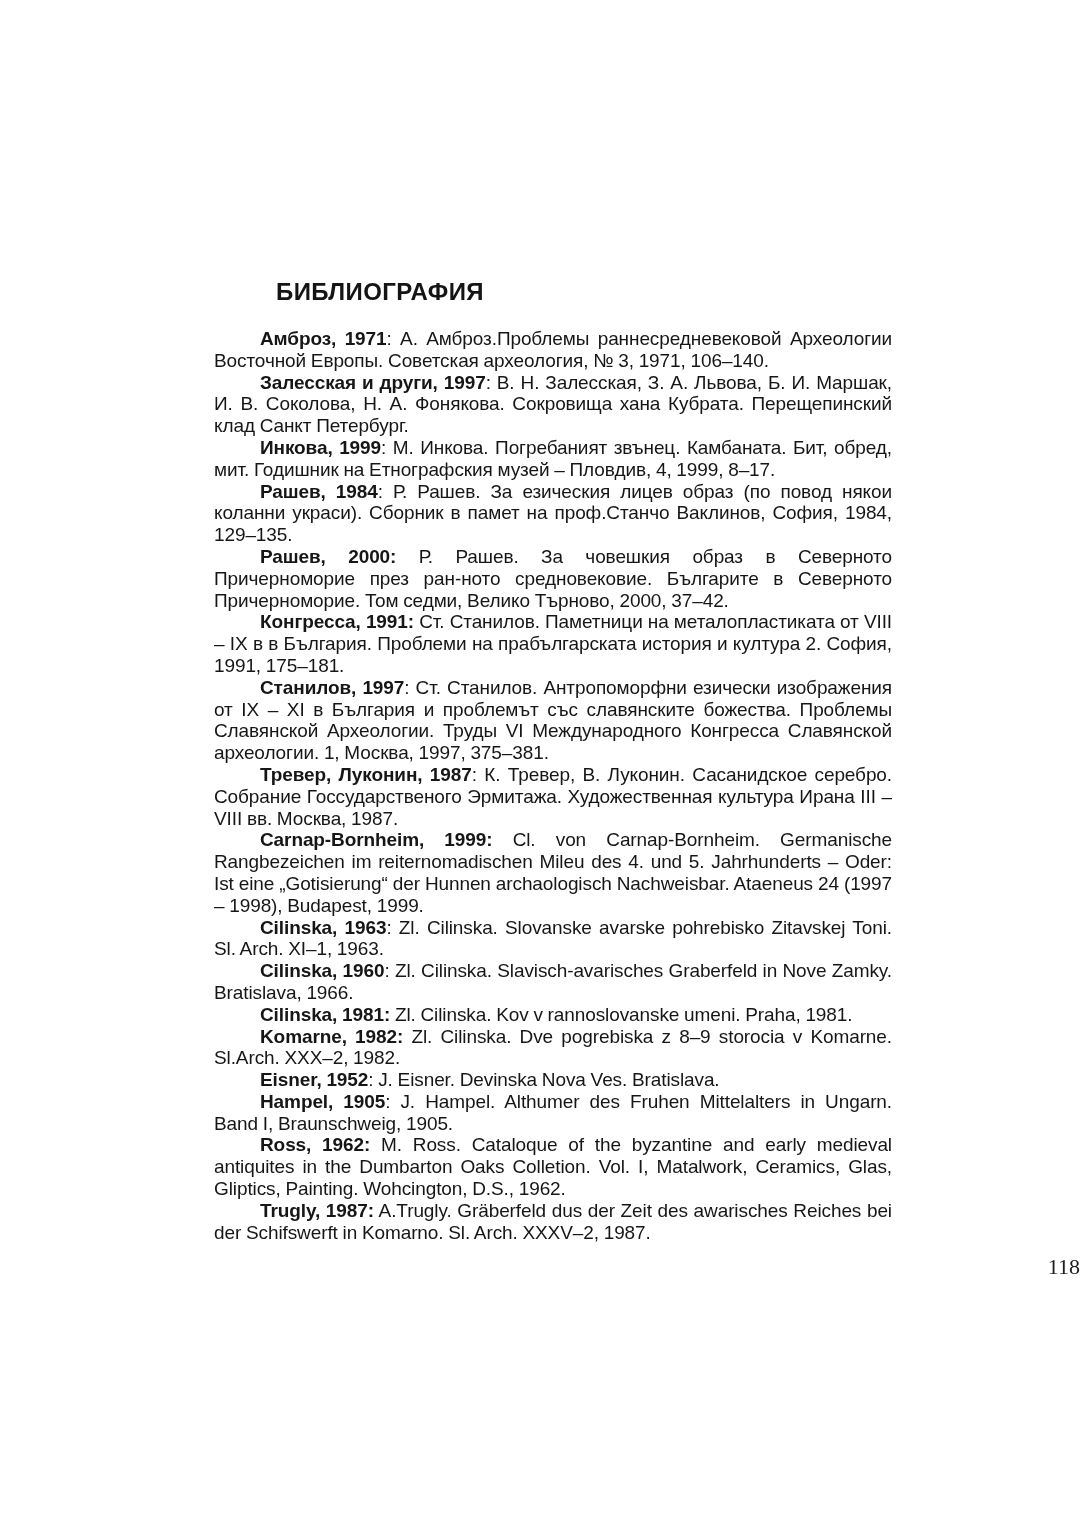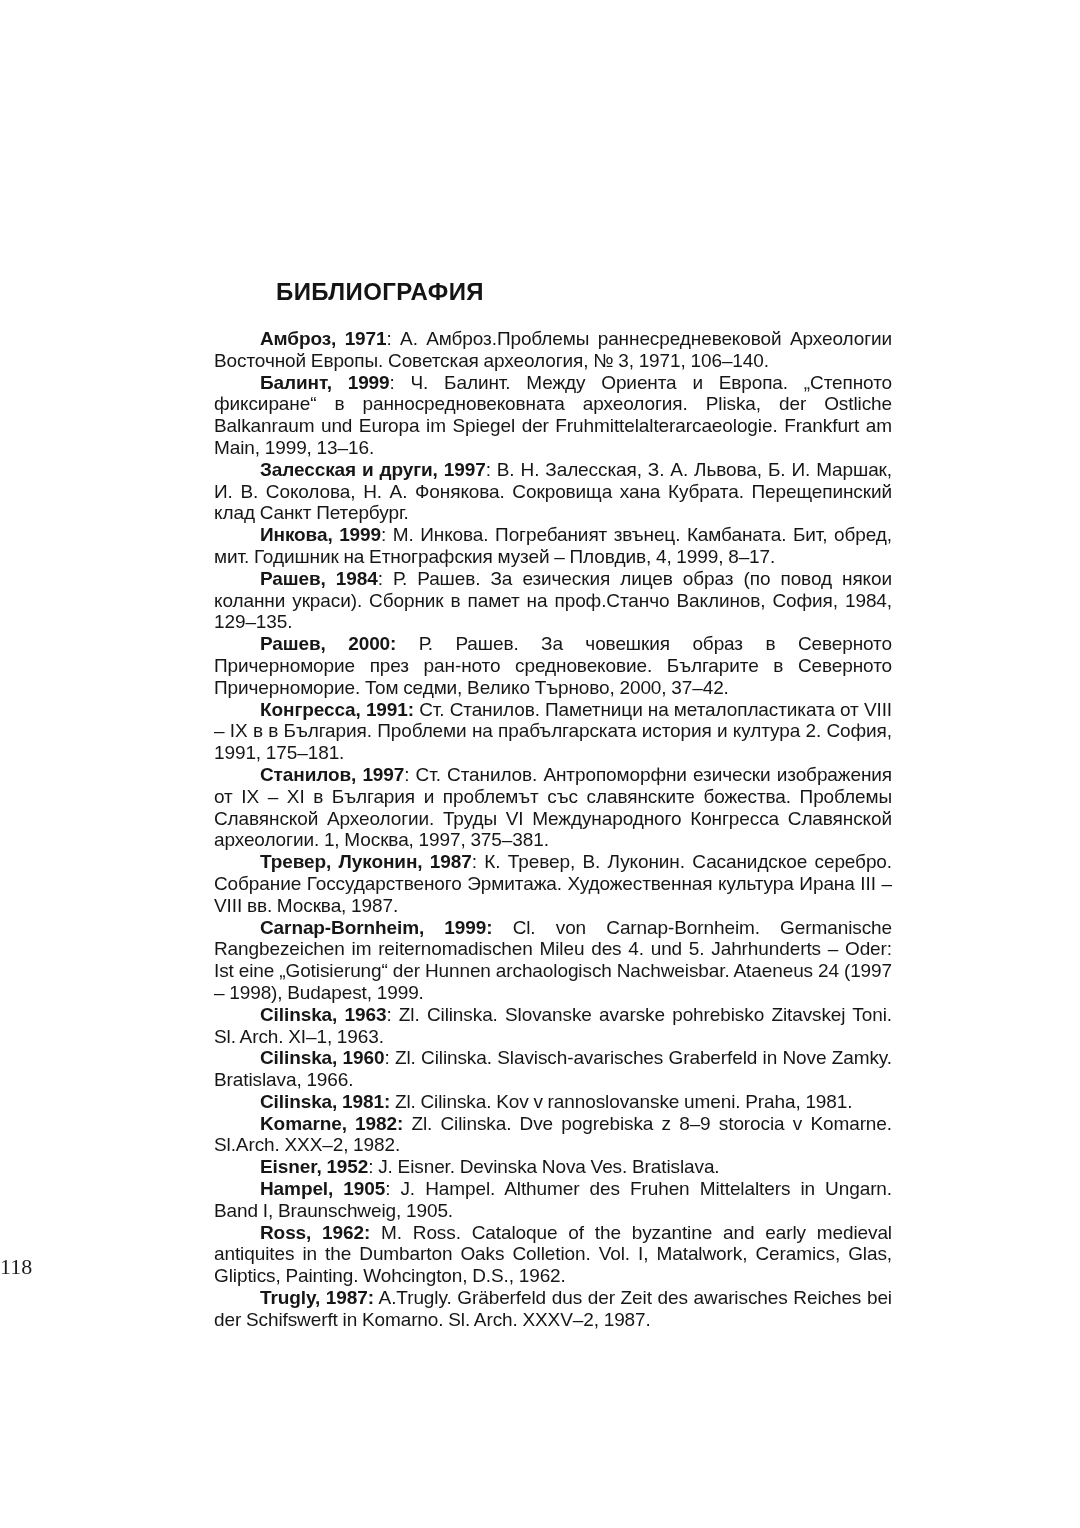--- a/index.html
+++ b/index.html
@@ -32,35 +32,34 @@
     line-height:21.8px;
     text-align:justify;
     text-indent:46px;
     letter-spacing:-0.1px;
     word-spacing:-0.4px;
   }
   p.entry b { font-weight:bold; }
   .pagenum {
     position:absolute;
     top:1254px; left:0; width:1080px;
-    text-align:left;
+    text-align:right;
     font-family:"Liberation Serif", serif;
     font-size:22px;
     color:#1d1d1d;
   }
 </style>
 </head>
 <body>
 
 <div class="page">
   <div class="content">
     <h1 class="heading">БИБЛИОГРАФИЯ</h1>
 
     <p class="entry"><b>Амброз, 1971</b><span>: А. Амброз.Проблемы раннесредневековой Археологии Восточной Европы. Советская археология, № 3, 1971, 106–140.</span></p>
-    <p class="entry"><b>Балинт, 1999</b><span>: Ч. Балинт. Между Ориента и Европа. „Степното фиксиране“ в ранносредновековната археология. Pliska, der Ostliche Balkanraum und Europa im Spiegel der Fruhmittelalterarcaeologie. Frankfurt am Main, 1999, 13–16.</span></p>
     <p class="entry"><b>Залесская и други, 1997</b><span>: В. Н. Залесская, З. А. Львова, Б. И. Маршак, И. В. Соколова, Н. А. Фонякова. Сокровища хана Кубрата. Перещепинский клад Санкт Петербург.</span></p>
     <p class="entry"><b>Инкова, 1999</b><span>: М. Инкова. Погребаният звънец. Камбаната.  Бит, обред, мит. Годишник на Етнографския  музей – Пловдив, 4, 1999, 8–17.</span></p>
     <p class="entry"><b>Рашев, 1984</b><span>: Р.  Рашев. За езическия лицев образ (по повод  някои коланни украси). Сборник в памет на проф.Станчо Ваклинов, София, 1984, 129–135.</span></p>
     <p class="entry"><b>Рашев, 2000:</b><span> Р. Рашев. За човешкия образ в Северното Причерноморие през ран-ното средновековие. Българите в Северното Причерноморие. Том седми, Велико Търново, 2000, 37–42.</span></p>
     <p class="entry"><b>Конгресса, 1991:</b><span> Ст. Станилов. Паметници на металопластиката от VIII – IX в в България. Проблеми на прабългарската история и култура 2. София, 1991, 175–181.</span></p>
     <p class="entry"><b>Станилов, 1997</b><span>: Ст. Станилов. Антропоморфни езически изображения от IX – XI в България и проблемът със славянските божества. Проблемы Славянской Археологии. Труды VI Международного Конгресса Славянской археологии. 1, Москва, 1997, 375–381.</span></p>
     <p class="entry"><b>Тревер, Луконин, 1987</b><span>: К. Тревер, В. Луконин. Сасанидское серебро. Собрание Госсударственого Эрмитажа. Художественная культура Ирана III – VIII вв. Москва, 1987.</span></p>
     <p class="entry"><b>Carnap-Bornheim, 1999:</b><span> Cl. von Carnap-Bornheim. Germanische Rangbezeichen im reiternomadischen Mileu des 4. und  5. Jahrhunderts – Oder: Ist eine  „Gotisierung“ der Hunnen archaologisch Nachweisbar. Ataeneus 24 (1997 – 1998), Budapest, 1999.</span></p>
     <p class="entry"><b>Cilinska, 1963</b><span>: Zl. Cilinska. Slovanske avarske pohrebisko Zitavskej Toni. Sl. Arch. XI–1, 1963.</span></p>
     <p class="entry"><b>Cilinska, 1960</b><span>: Zl. Cilinska. Slavisch-avarisches Graberfeld in Nove Zamky. Bratislava, 1966.</span></p>

